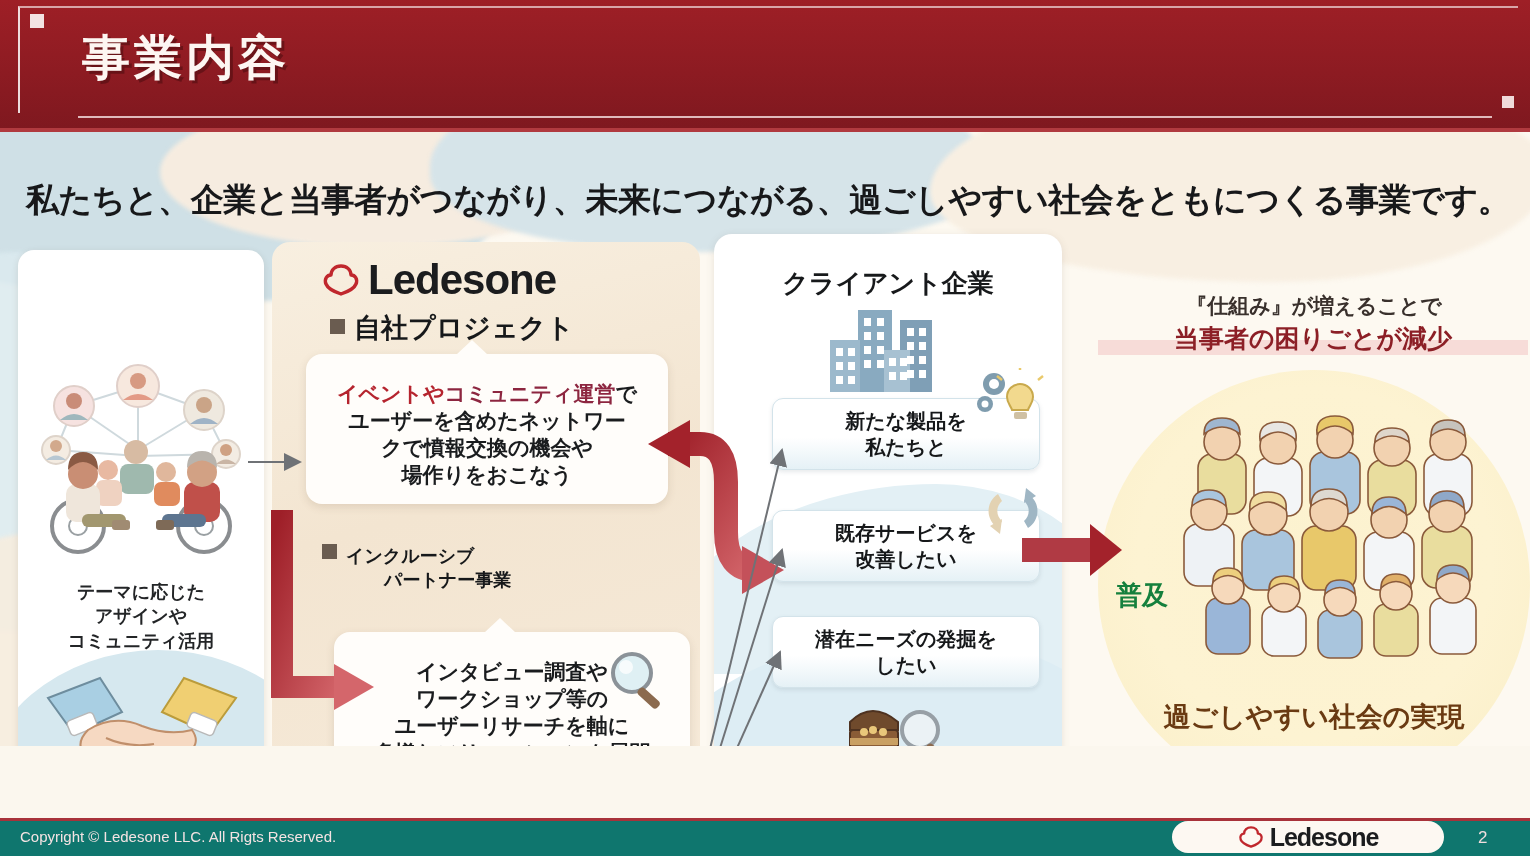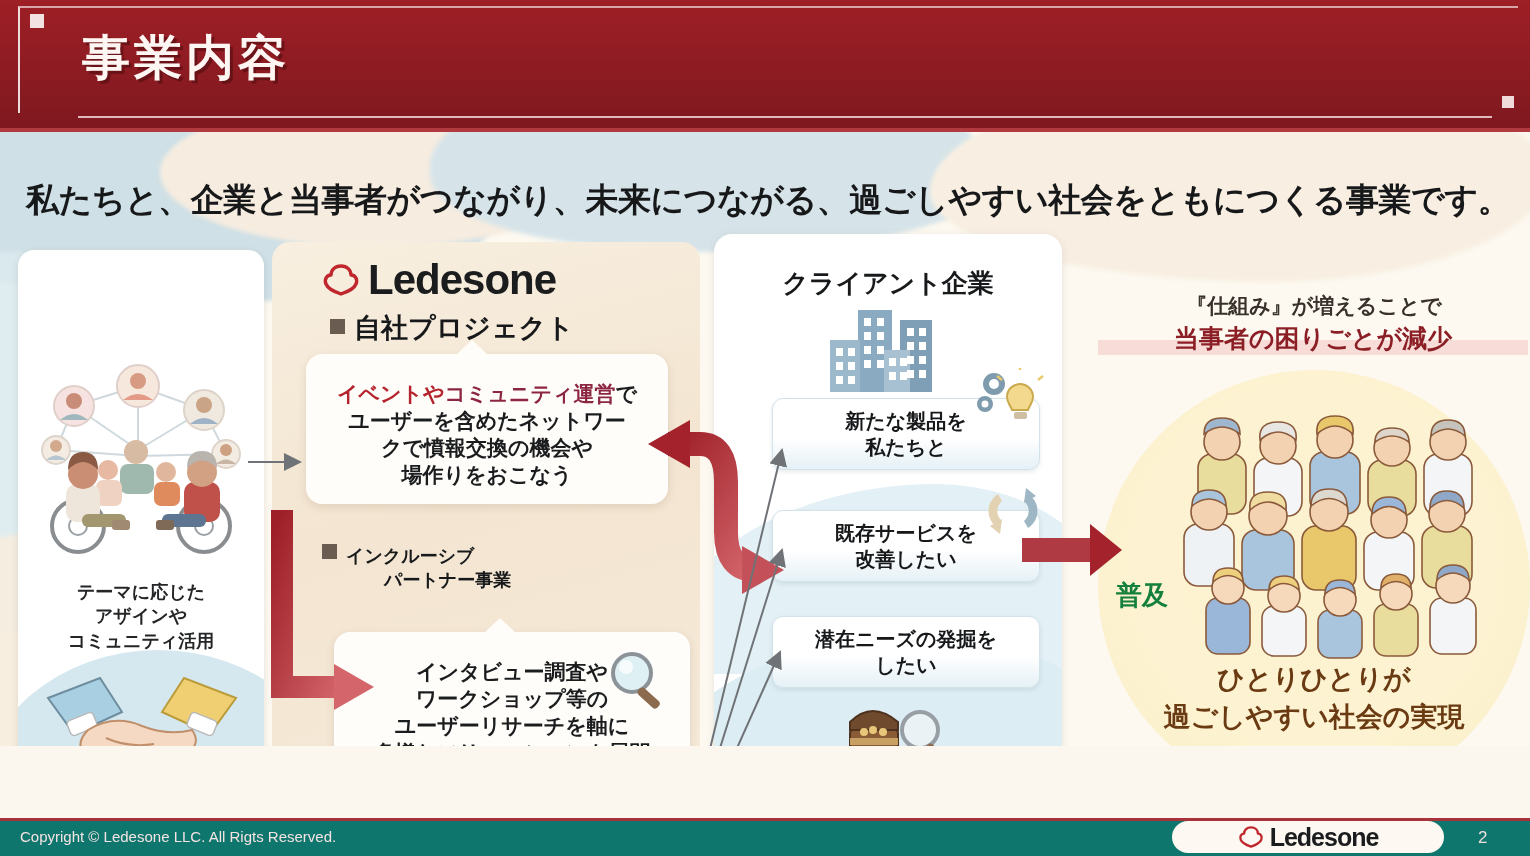--- a/index.html
+++ b/index.html
@@ -575,21 +575,21 @@
               <circle cx="273" cy="174" r="17" fill="#f6d9bb"></circle>
               <path d="M257 168 q16 -14 32 0 q0 -15 -16 -15 q-16 0 -16 15z" fill="#8fa8c8"></path>
             </g>
         </g>
       </svg>
     </div>
 
     <div id="label-spread">普及</div>
 
     <div id="outcome-caption">
-      <span>ひとりひとりが</span><br>
+      <br>
       <span>過ごしやすい社会の実現</span>
     </div>
 
     <svg id="arrows-layer">
       <defs>
         <linearGradient id="redgrad" x1="0" y1="0" x2="1" y2="1">
           <stop offset="0%" stop-color="#9e1f28"></stop>
           <stop offset="100%" stop-color="#d4666b"></stop>
         </linearGradient>
         <marker id="thin-arrow" markerWidth="9" markerHeight="9" refX="8" refY="4.5" orient="auto">

